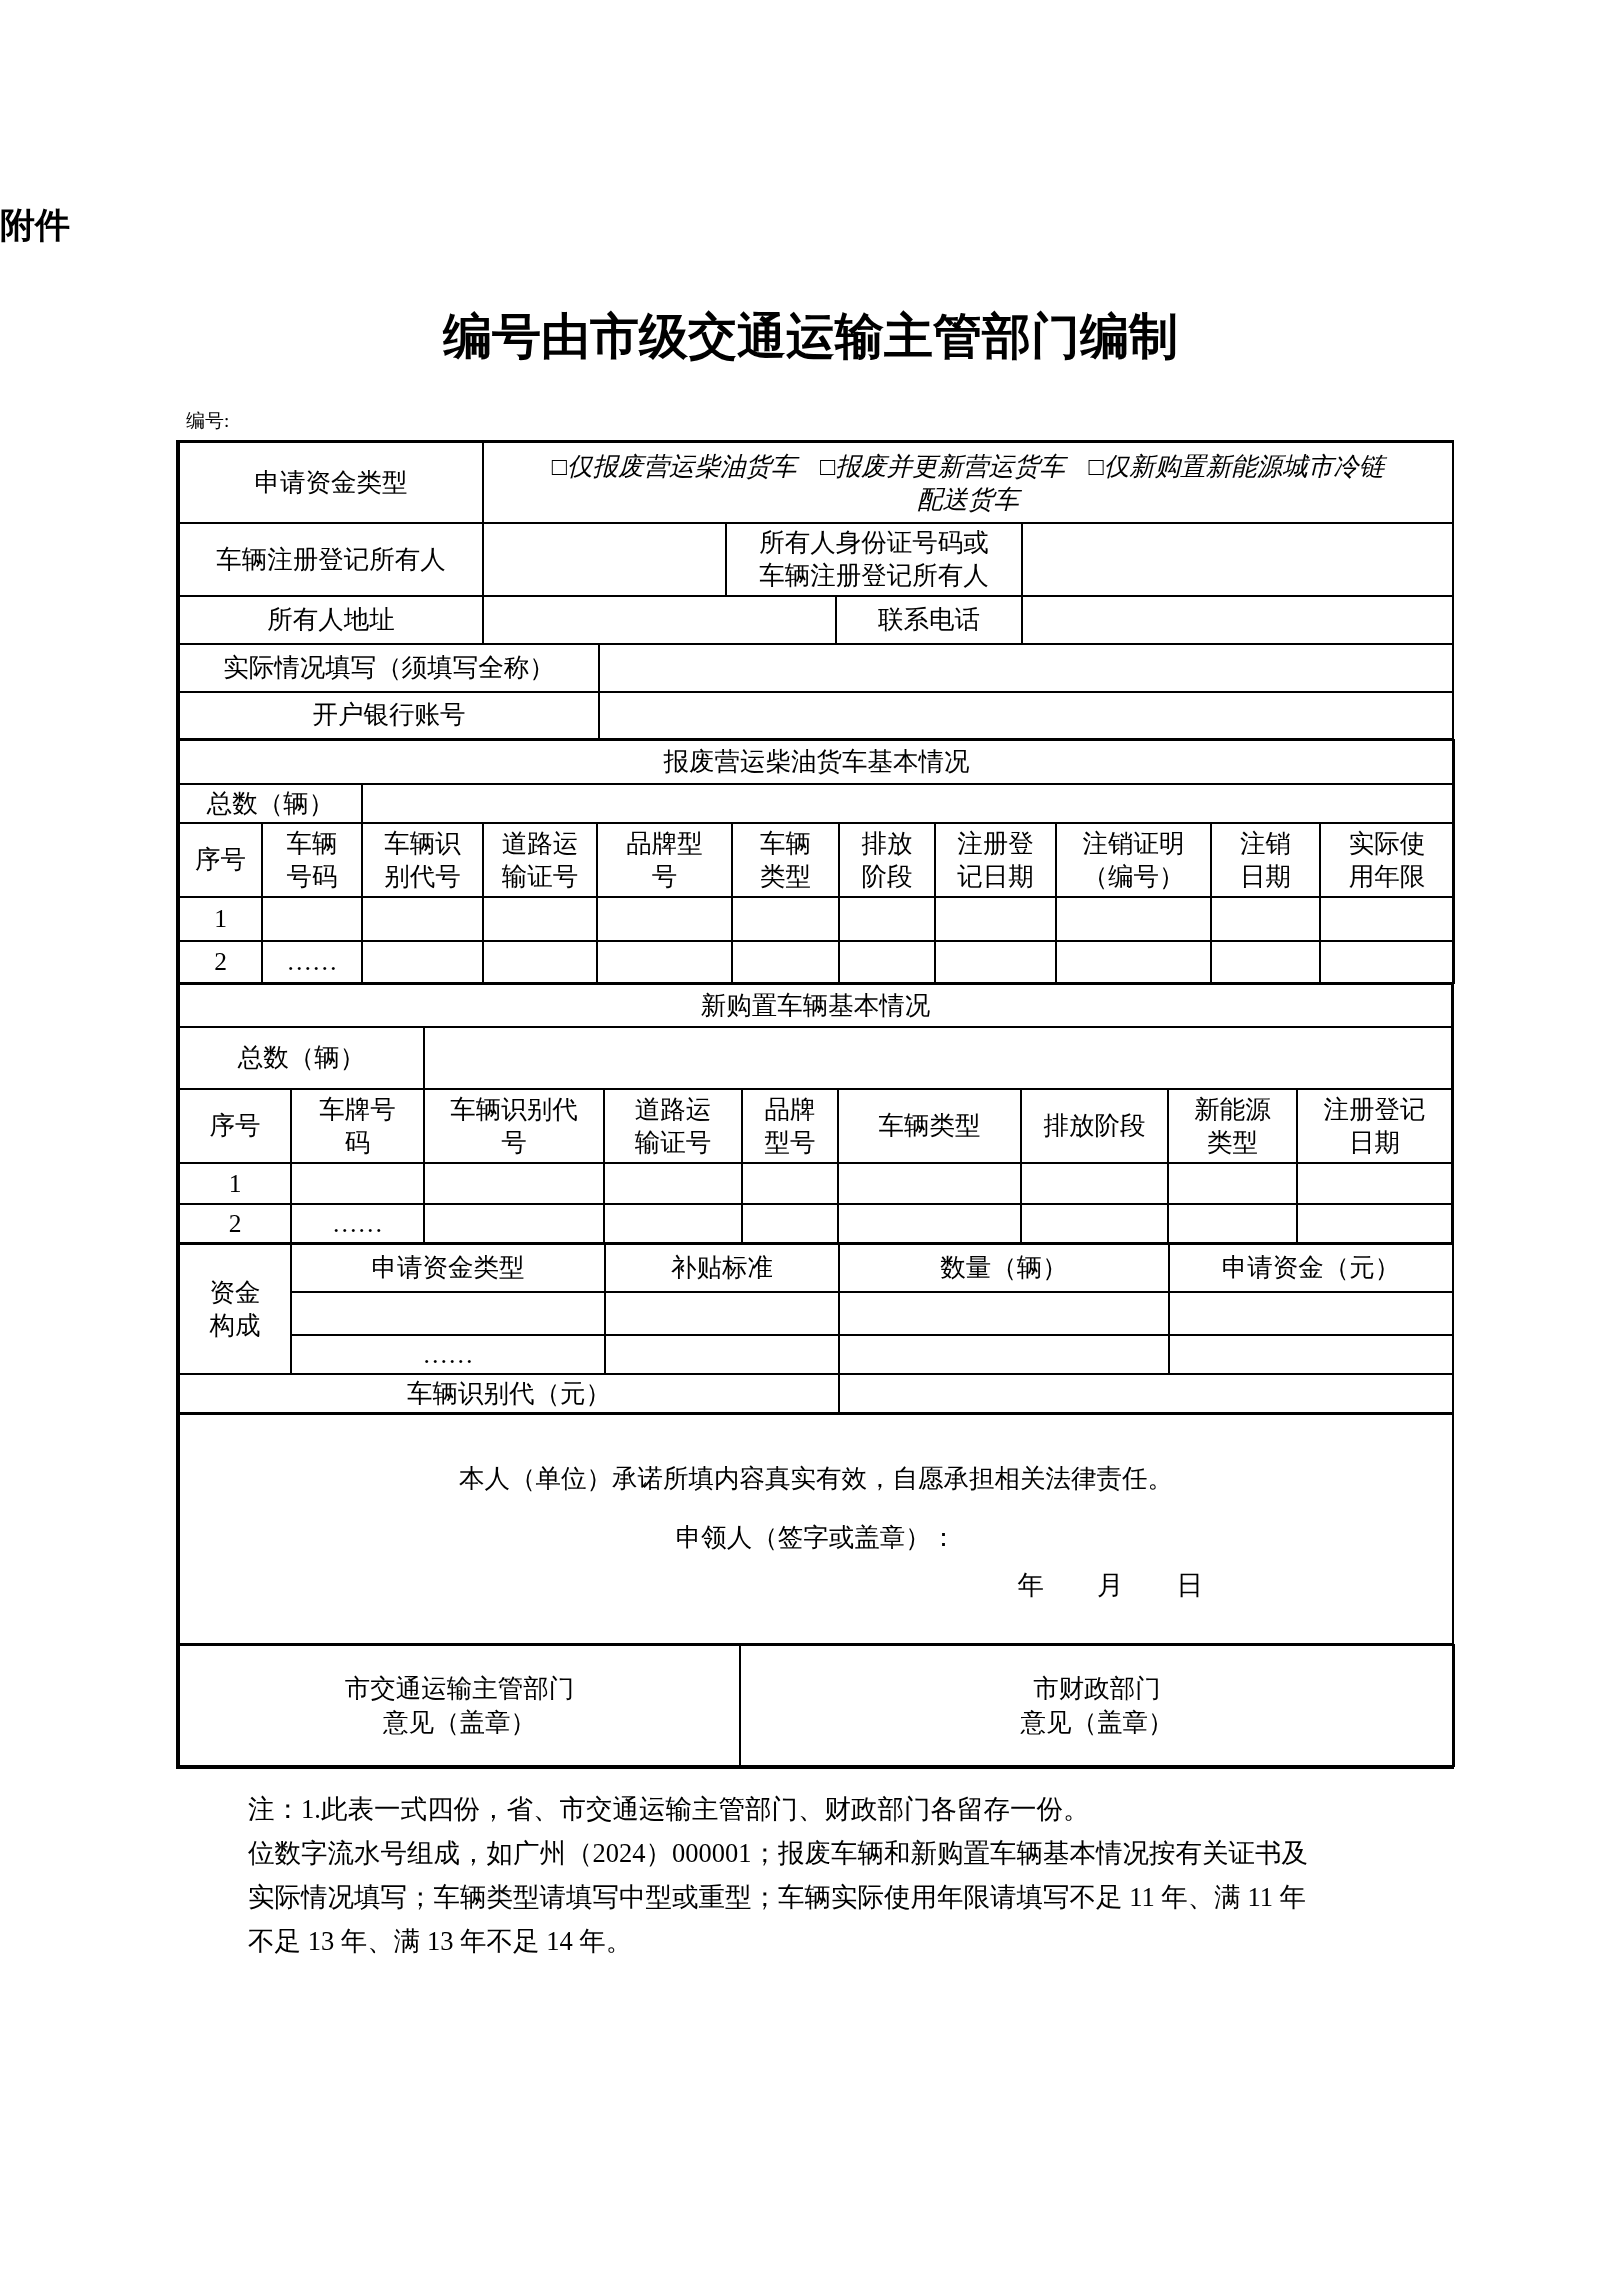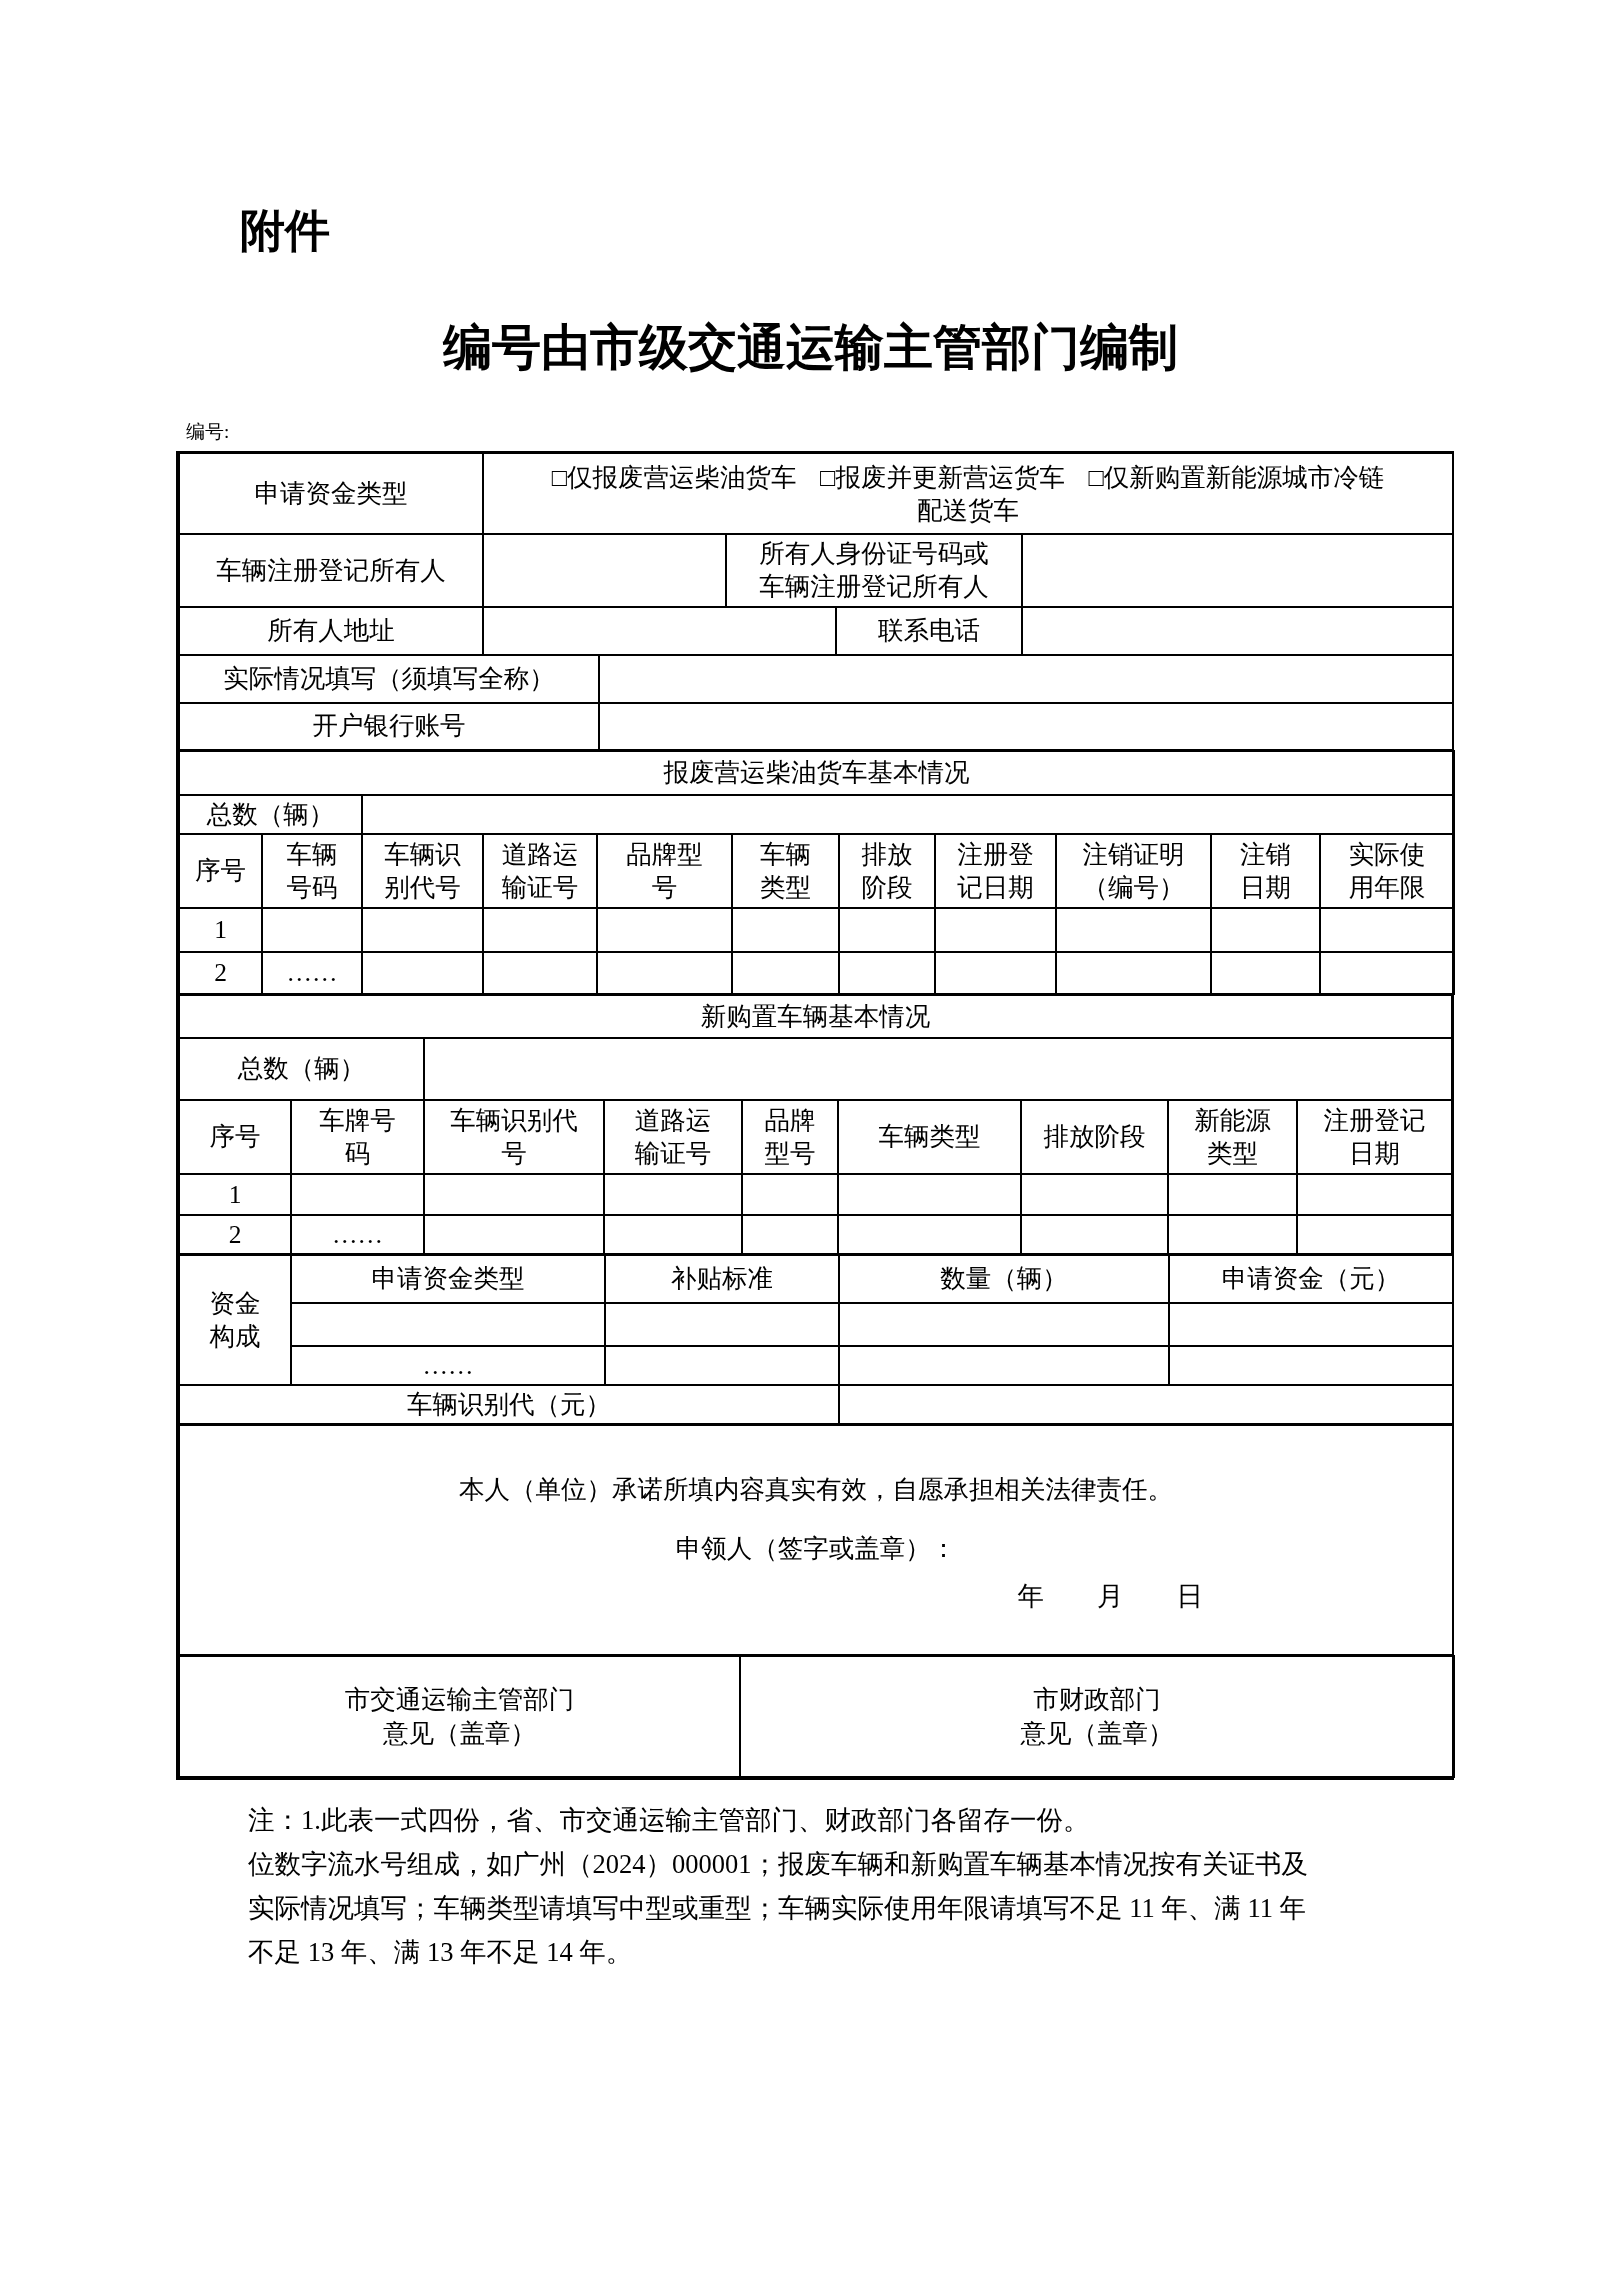--- a/index.html
+++ b/index.html
@@ -4,24 +4,23 @@
 <style>
   html,body{margin:0;padding:0;background:#ffffff;}
   body{
     width:1621px;height:2293px;
     color:#000;
     font-family:"Liberation Serif", serif;
     -webkit-font-smoothing:none;
   }
   .attachment{
     padding-top:206px;
-    margin-left:240px;
     font-family:"Liberation Sans", sans-serif;
     font-weight:bold;
-    font-size:45px;
+    font-size:35px;
     line-height:1.1;
   }
   .title{
     margin:65px 0 0 0;
     text-align:center;
     font-family:"Liberation Sans", sans-serif;
     font-weight:bold;
     font-size:49px;
     line-height:1.1;
   }
@@ -44,21 +43,21 @@
     border:2px solid #000;
     font-size:25.5px;
     line-height:1.3;
     text-align:center;
     vertical-align:middle;
     white-space:pre-line;
     padding:2px 5.9px;
     overflow:hidden;
   }
   td.left{text-align:left;}
-  td.opts{padding-left:9.8px;line-height:1.55;}
+  td.opts{padding-left:9.8px;line-height:1.55;font-style:italic;}
   .opt{margin-right:23.5px;}
   .opt:last-child{margin-right:0;}
   
   .hA1{height:81px}.hA2{height:69px}.hA3{height:48px}.hA4{height:48px}.hA5{height:47px}
   .hB1{height:44px}.hB2{height:36px}.hB3{height:74px}.hB4{height:44px}.hB5{height:42px}
   .hC1{height:43px}.hC2{height:62px}.hC3{height:74px}.hC4{height:41px}.hC5{height:36px}
   .hD1{height:48px}.hD2{height:43px}.hD3{height:36px}.hD4{height:39px}
   .hE{height:173px}.hF{height:121px}
   td.decl{
     text-align:left;

